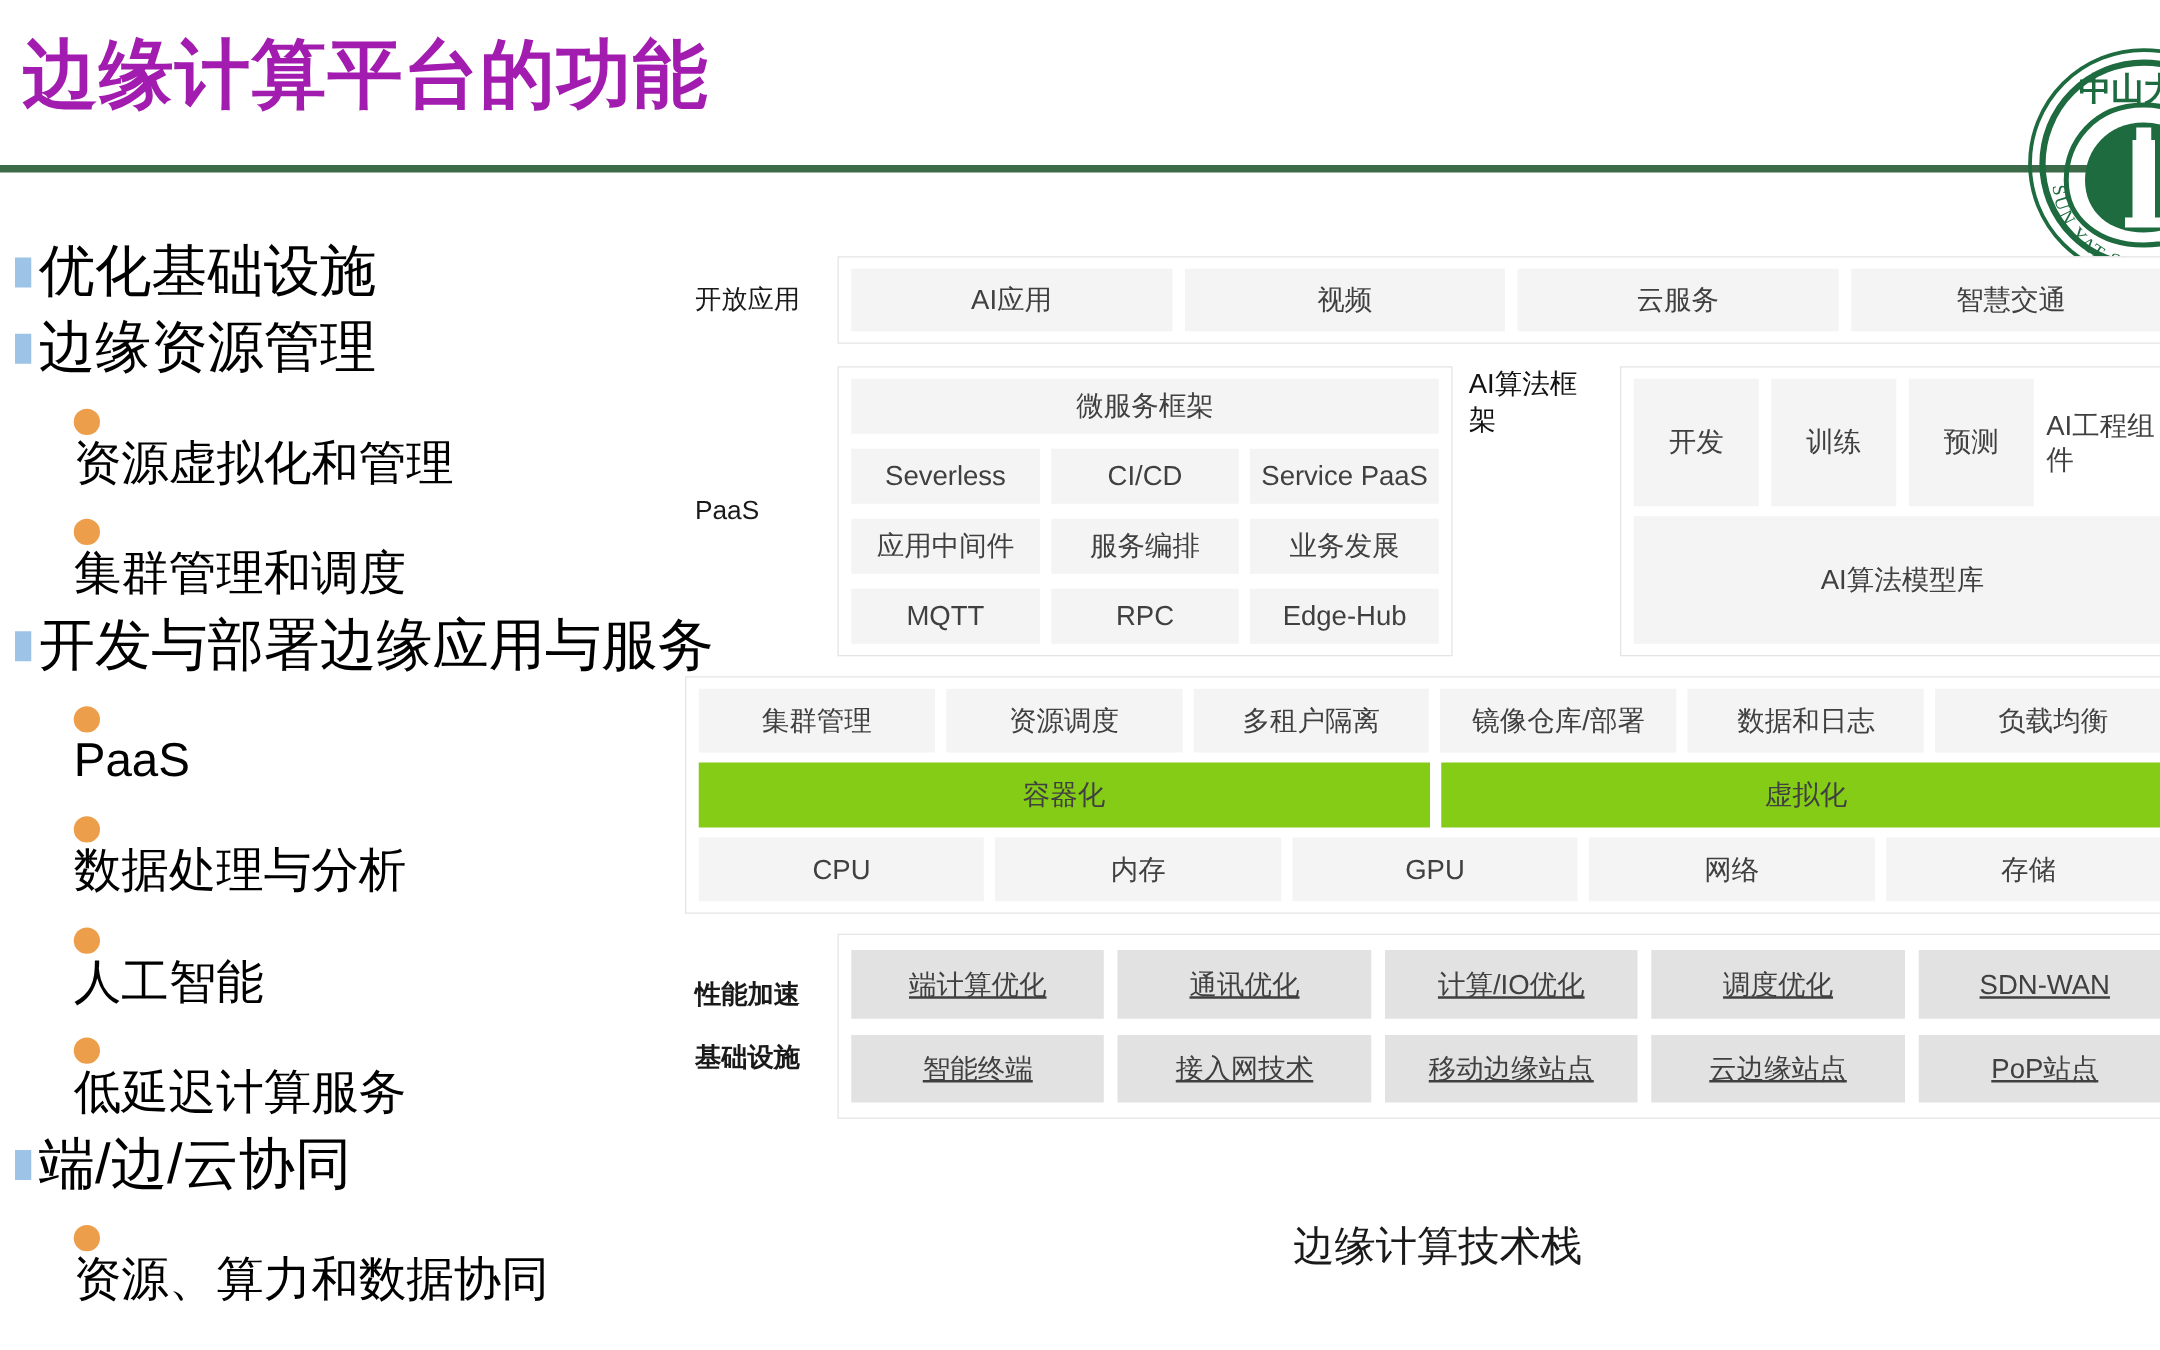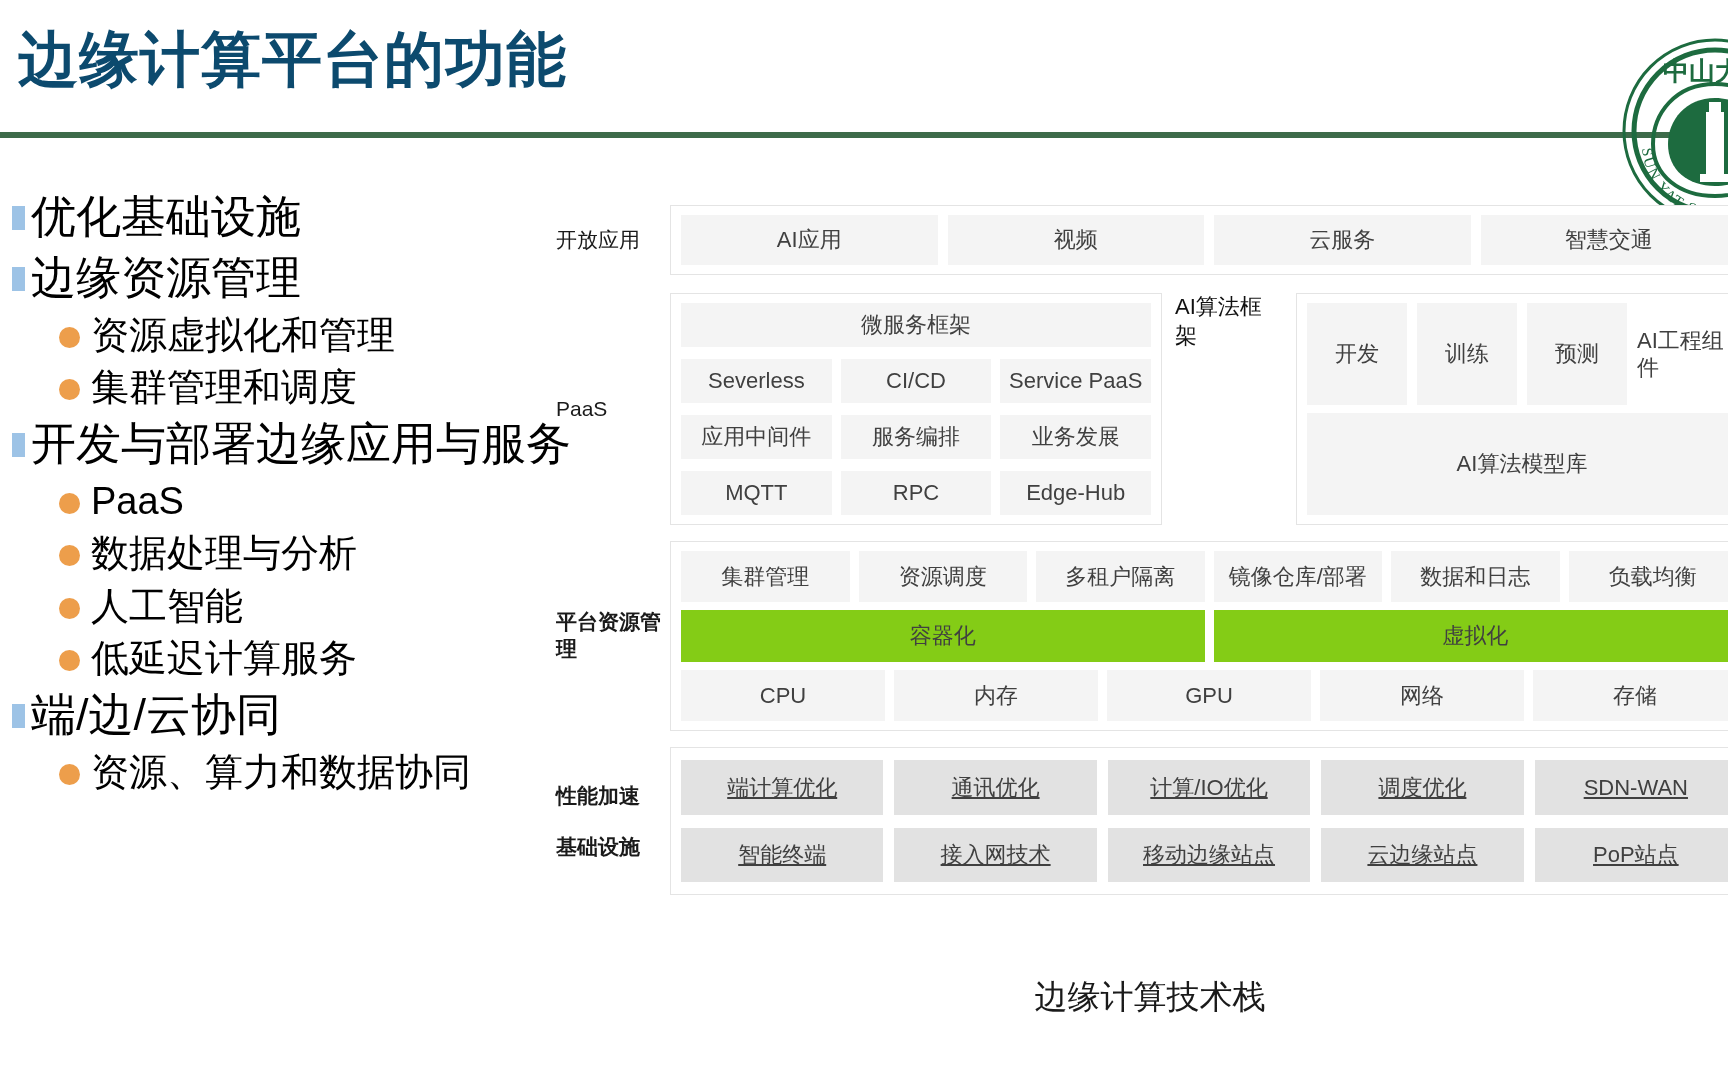--- a/index.html
+++ b/index.html
@@ -16,21 +16,21 @@
     color: #000;
   }
 
   
   #slide-title {
     position: absolute;
     left: 18px;
     top: 28px;
     font-size: 60px;
     font-weight: bold;
-    color: #0c4a6e;
+    color: #a21caf;
     letter-spacing: 1px;
     line-height: 1.08;
     white-space: nowrap;
   }
   #title-rule {
     position: absolute;
     left: 0px;
     top: 132px;
     width: 1728px;
     height: 6px;
@@ -72,20 +72,21 @@
     font-size: 45px;
     line-height: 1.22;
     color: #000;
     white-space: nowrap;
   }
   .lvl2 {
     display: flex;
     align-items: flex-start;
     margin: 0 0 5px 0;
     padding-left: 47px;
+    flex-direction: column;
   }
   .lvl2 .marker {
     width: 21px;
     height: 21px;
     border-radius: 50%;
     background: #ed9e4b;
     margin-top: 15px;
     margin-right: 11px;
     flex: 0 0 auto;
   }
@@ -363,21 +364,20 @@
         </div>
         <div class="cellrow single">
           <div class="cell">AI算法模型库</div>
         </div>
       </div>
 
     </div>
   </div>
 
   <div class="drow" id="row-platform">
-    <div class="rowlabel bold">平台资源管理</div>
     <div class="panel">
       <div class="cellrow">
         <div class="cell">集群管理</div>
         <div class="cell">资源调度</div>
         <div class="cell">多租户隔离</div>
         <div class="cell">镜像仓库/部署</div>
         <div class="cell">数据和日志</div>
         <div class="cell">负载均衡</div>
       </div>
       <div class="cellrow">

